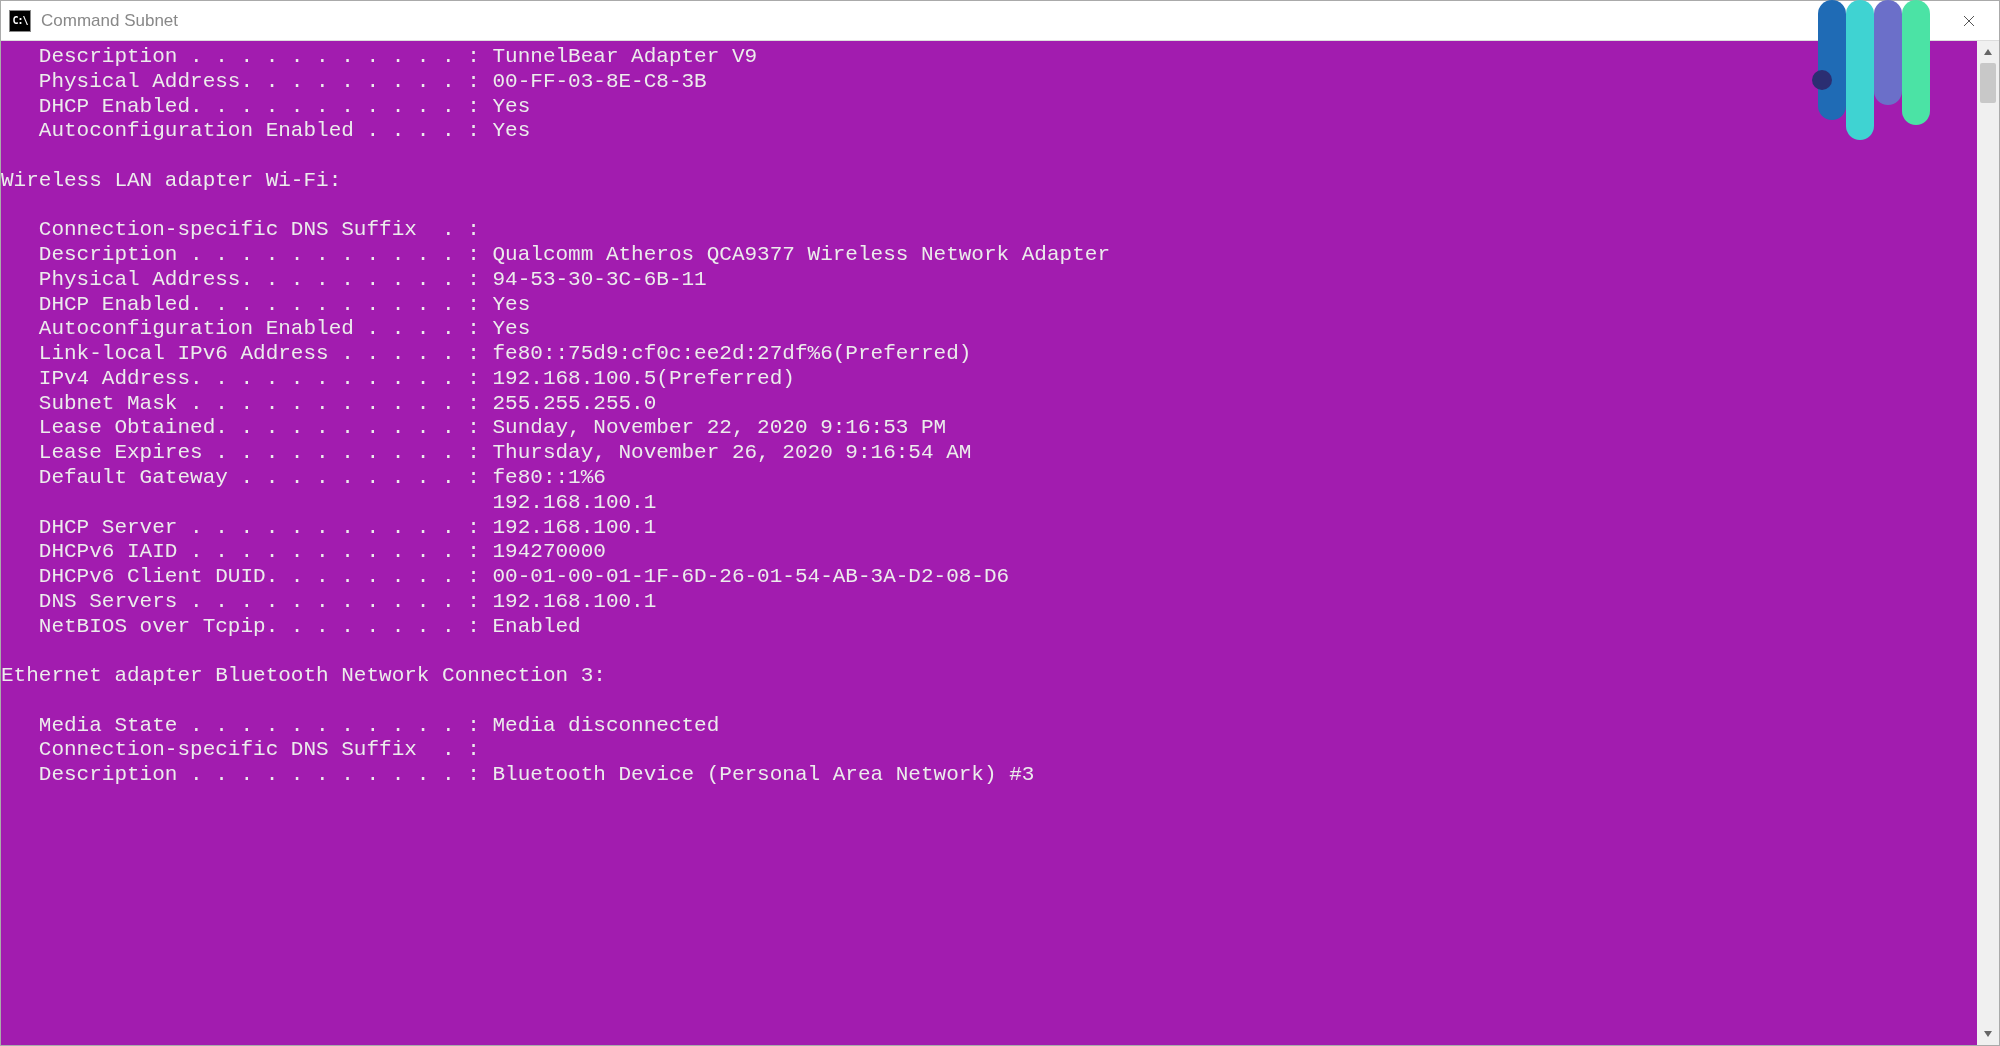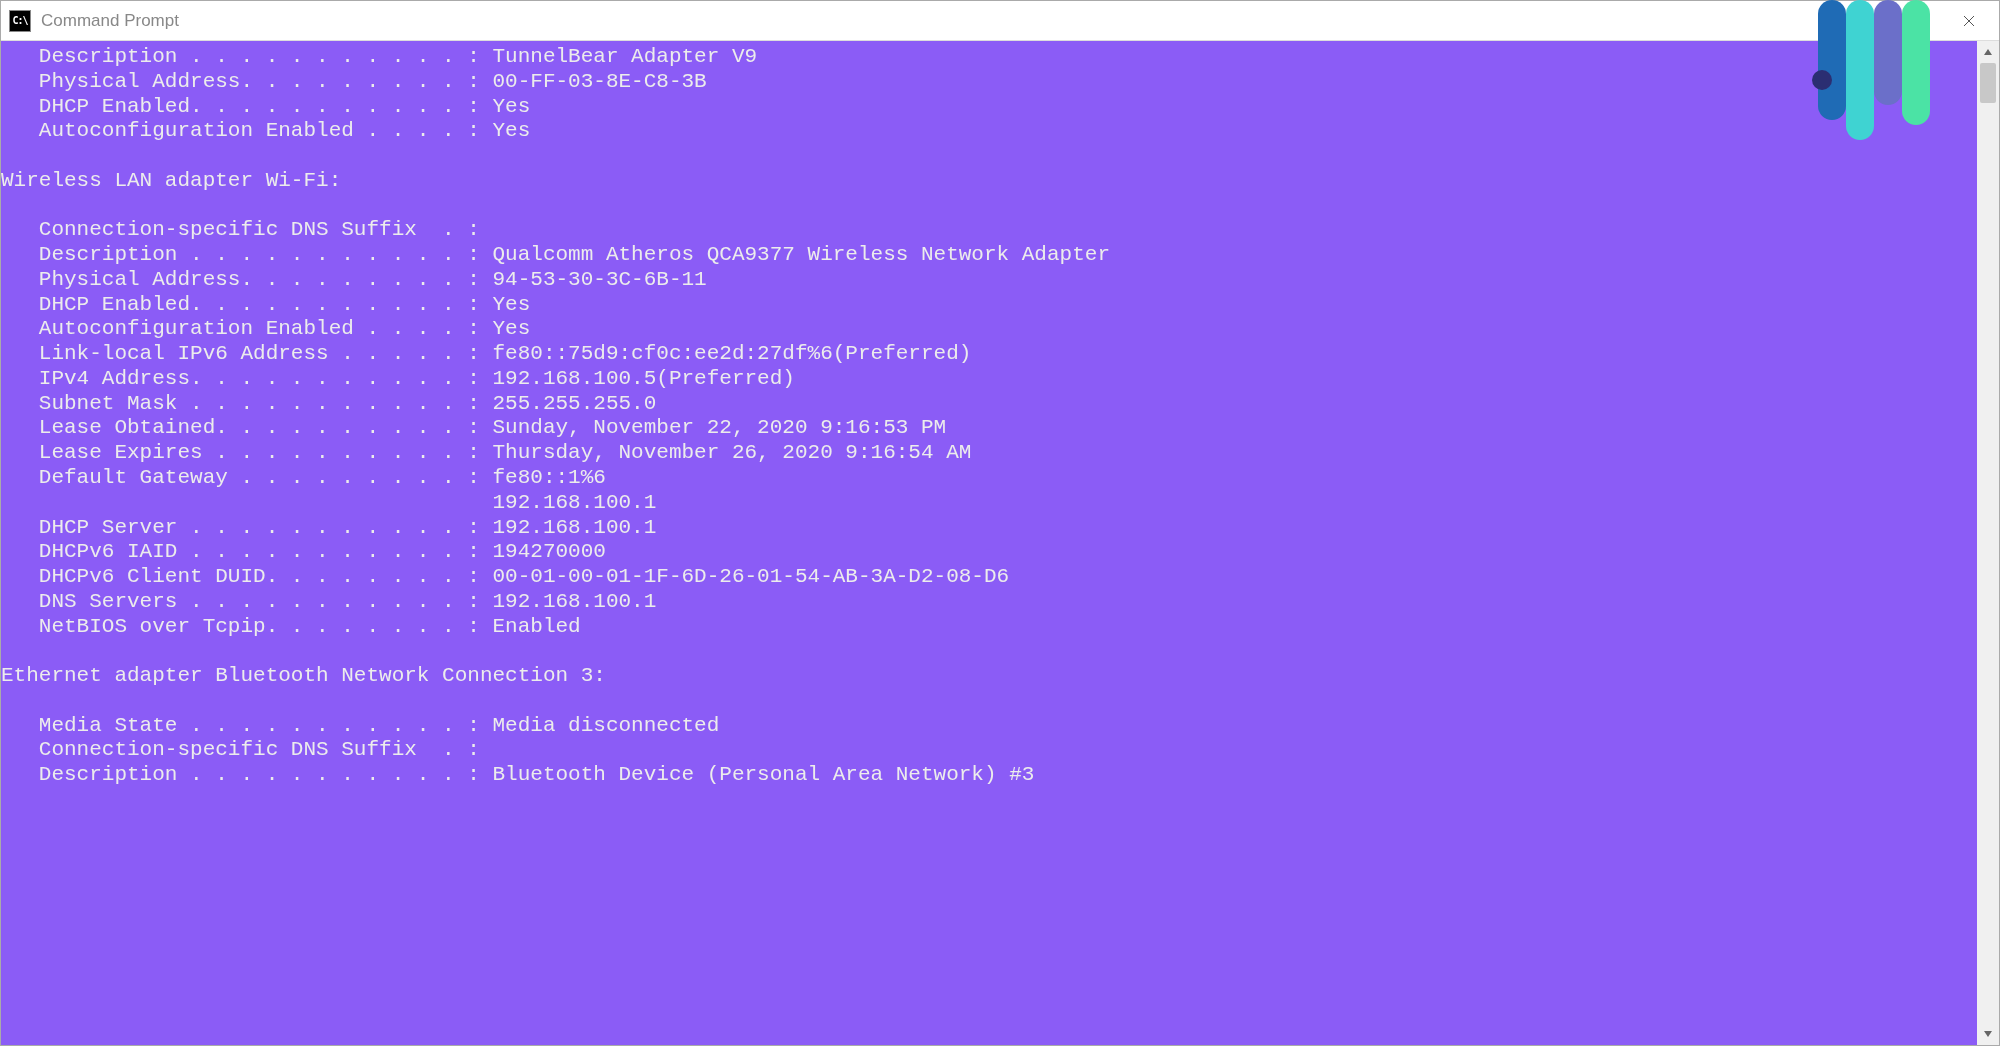--- a/index.html
+++ b/index.html
@@ -97,21 +97,21 @@
   }
   .bar.b4 { background:#4be3a5; height:125px; }
   .terminal-container {
     flex: 1;
     display: flex;
     background: #000;
     position: relative;
   }
   .terminal {
     flex: 1;
-    background: #8b5cf6;
+    background: #a21caf;
     color: #ececec;
     font-family: Consolas, "Courier New", monospace;
     font-size: 21px;
     line-height: 1.18;
     white-space: pre;
     padding: 4px 0 10px 0;
     overflow: hidden;
   }
   .scrollbar {
     width: 22px;
@@ -145,21 +145,21 @@
 </style>
 </head>
 <body>
 
 <div class="window">
 
   <div class="titlebar">
     <div class="titlebar-icon">
       <span>C:\</span>
     </div>
-    <div class="titlebar-title">Command Prompt</div>
+    <div class="titlebar-title">Command Subnet</div>
 
     <div class="win-controls">
       <div class="win-btn">
         <svg viewBox="0 0 14 14">
             <line x1="1" y1="7" x2="13" y2="7"></line>
           </svg>
       </div>
       <div class="win-btn">
         <svg viewBox="0 0 14 14">
             <rect x="2" y="2" width="10" height="10"></rect>

